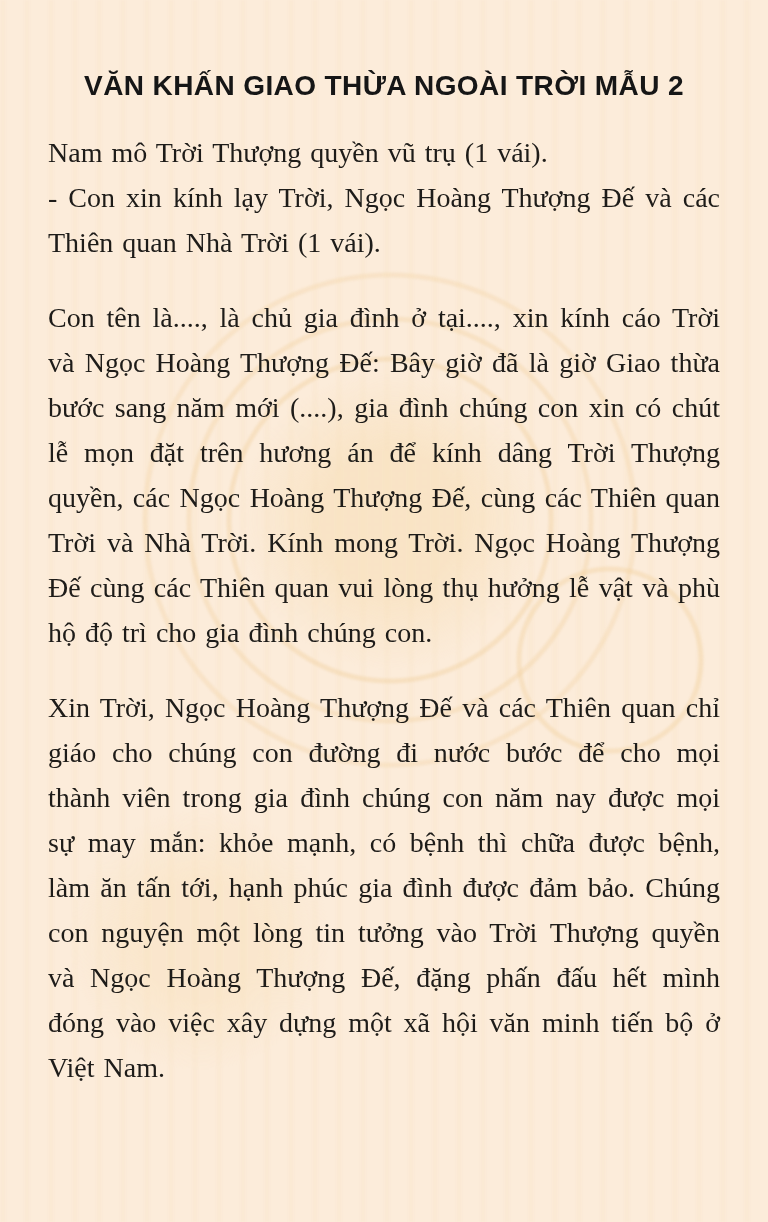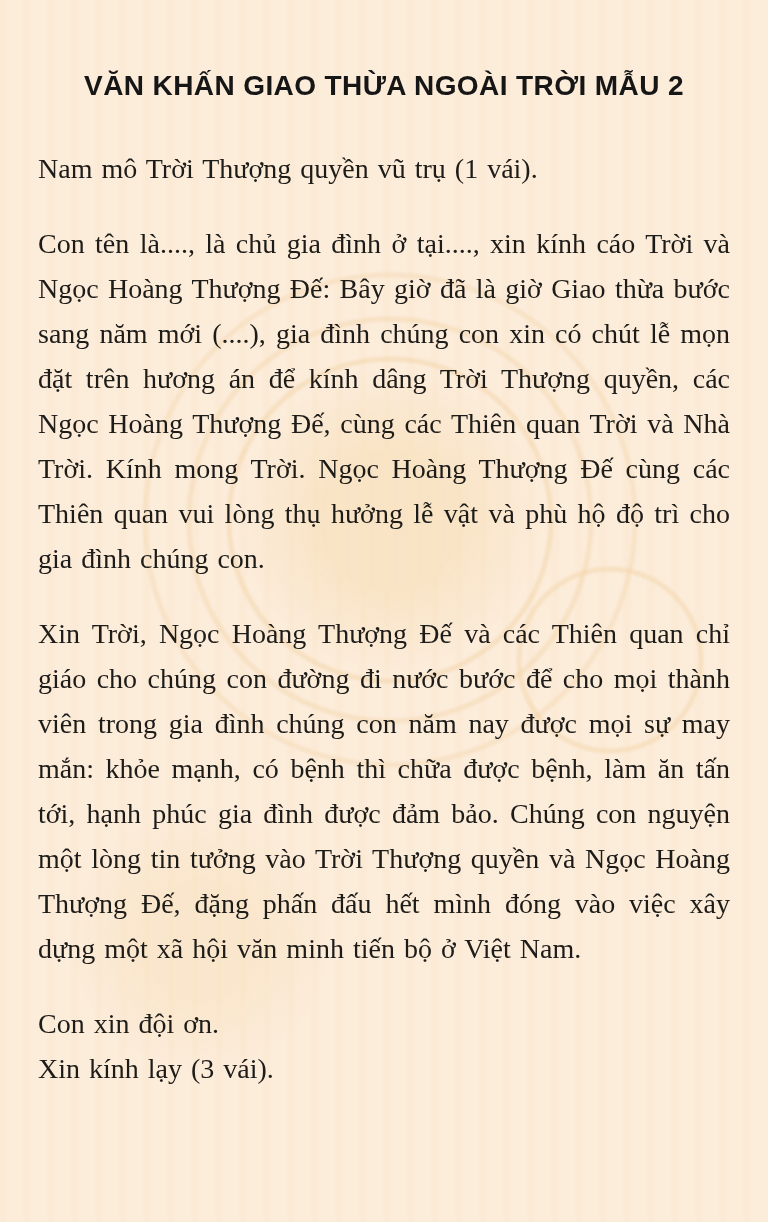--- a/index.html
+++ b/index.html
@@ -21,60 +21,57 @@
     background-image:
       radial-gradient(circle at 390px 520px, rgba(246,219,174,0.45) 0 70px, rgba(246,219,174,0) 150px),
       radial-gradient(circle at 390px 520px, transparent 158px, rgba(241,207,156,0.40) 159px 163px, transparent 164px 198px, rgba(241,207,156,0.35) 199px 203px, transparent 204px 242px, rgba(241,207,156,0.30) 243px 247px, transparent 248px),
       radial-gradient(circle at 610px 660px, transparent 88px, rgba(240,205,150,0.35) 89px 93px, transparent 94px),
       radial-gradient(circle at 200px 940px, rgba(247,222,180,0.35) 0 60px, rgba(247,222,180,0) 130px),
       repeating-linear-gradient(90deg, rgba(245,216,170,0.10) 0 6px, rgba(245,216,170,0) 6px 24px);
     filter: blur(1px);
   }
   .page {
     position: relative;
-    padding: 0 38px;
+    padding: 0 48px;
     box-sizing: border-box;
     color: #1e1c19;
   }
   .doc-title {
     margin: 70px 0 0 0;
     text-align: center;
     font-family: "Liberation Sans", sans-serif;
     font-weight: 700;
     font-size: 28px;
     letter-spacing: 0.4px;
     color: #161616;
   }
   .block {
     font-size: 28px;
     line-height: 45px;
     text-align: justify;
     margin: 30px 0 0 0;
     word-spacing: 2px;
   }
   .block.first {
-    margin-top: 44px;
+    margin-top: 28px;
   }
   .line {
     text-align: justify;
   }
 </style>
 </head>
 <body style="background-color: rgb(252, 236, 218);">
 
 <div class="watermark"></div>
 
 <div class="page" style="color: rgb(30, 28, 25);">
   <h1 class="doc-title">VĂN KHẤN GIAO THỪA NGOÀI TRỜI MẪU 2</h1>
 
   <div class="block first lines">
     <div class="line">Nam mô Trời Thượng quyền vũ trụ (1 vái).</div>
+    <div class="line">- Con xin kính lạy Trời, Ngọc Hoàng Thượng Đế và các Thiên quan Nhà Trời (1 vái).</div>
   </div>
 
   <p class="block">Con tên là...., là chủ gia đình ở tại...., xin kính cáo Trời và Ngọc Hoàng Thượng Đế: Bây giờ đã là giờ Giao thừa bước sang năm mới (....), gia đình chúng con xin có chút lễ mọn đặt trên hương án để kính dâng Trời Thượng quyền, các Ngọc Hoàng Thượng Đế, cùng các Thiên quan Trời và Nhà Trời. Kính mong Trời. Ngọc Hoàng Thượng Đế cùng các Thiên quan vui lòng thụ hưởng lễ vật và phù hộ độ trì cho gia đình chúng con.</p>
 
   <p class="block">Xin Trời, Ngọc Hoàng Thượng Đế và các Thiên quan chỉ giáo cho chúng con đường đi nước bước để cho mọi thành viên trong gia đình chúng con năm nay được mọi sự may mắn: khỏe mạnh, có bệnh thì chữa được bệnh, làm ăn tấn tới, hạnh phúc gia đình được đảm bảo. Chúng con nguyện một lòng tin tưởng vào Trời Thượng quyền và Ngọc Hoàng Thượng Đế, đặng phấn đấu hết mình đóng vào việc xây dựng một xã hội văn minh tiến bộ ở Việt Nam.</p>
 
-  <div class="block lines">
-    <div class="line">Con xin đội ơn.</div>
-    <div class="line">Xin kính lạy (3 vái).</div>
-  </div>
 </div>
 
 </body></html>

